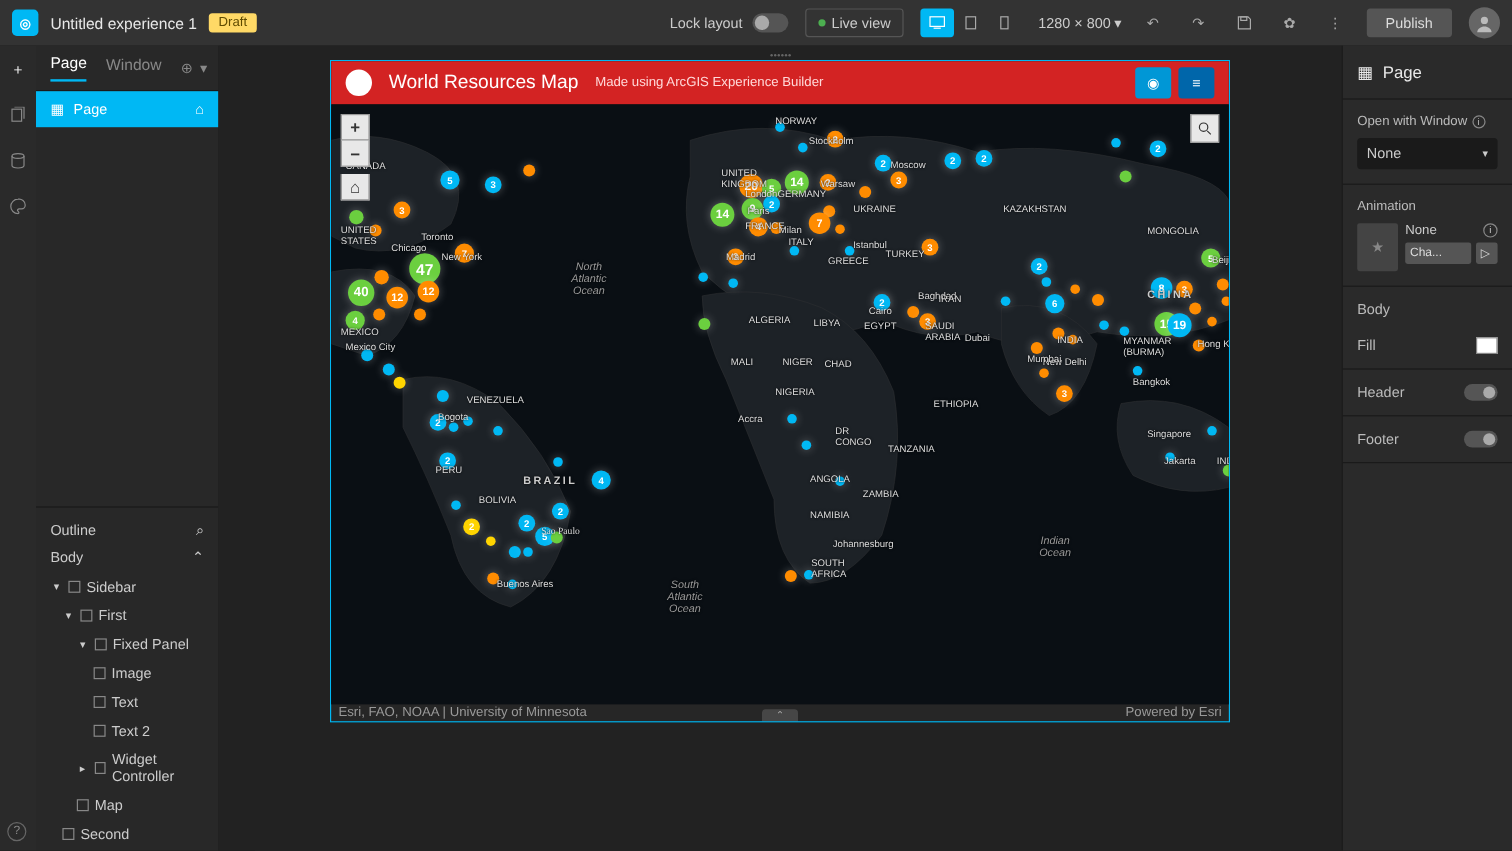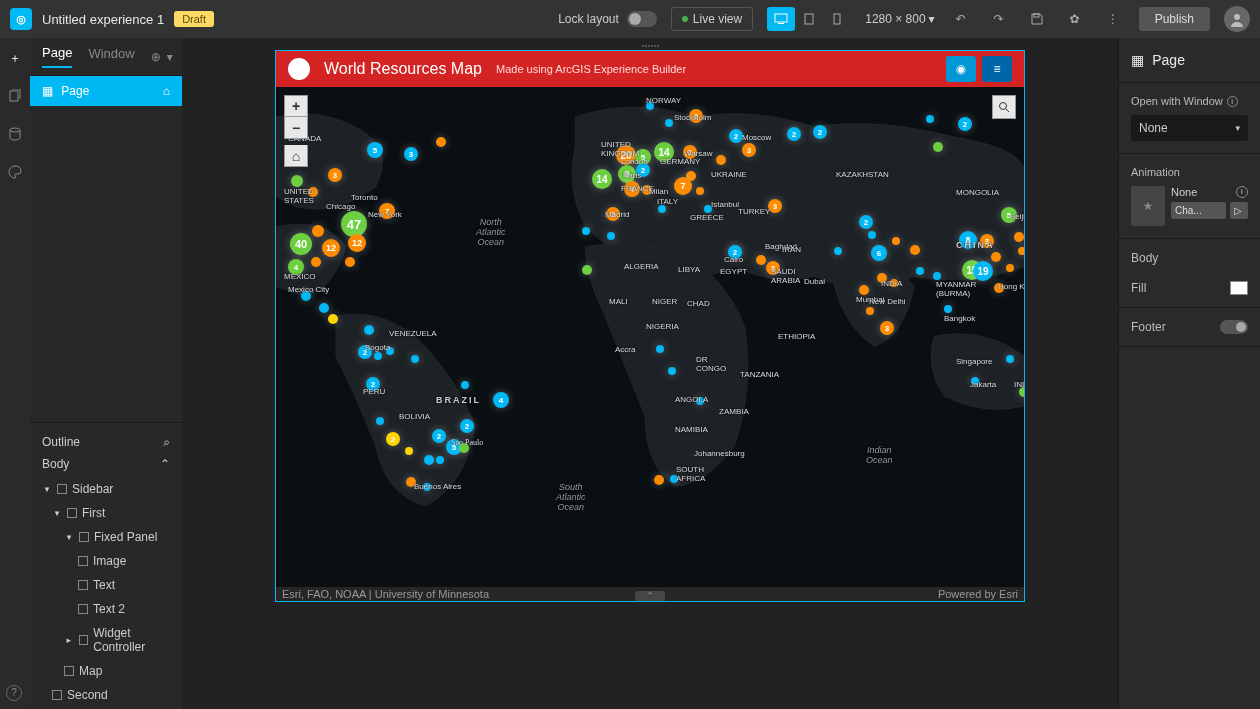--- a/index.html
+++ b/index.html
@@ -377,21 +377,21 @@
             <div class="label" style="left: 12px; top: 47px;">CANADA<br></div>
             <div class="label" style="left: 8px; top: 100px;">UNITED<br>STATES</div>
             <div class="label" style="left: 8px; top: 185px;">MEXICO</div>
             <div class="label" style="left: 12px; top: 198px;">Mexico City</div>
             <div class="label" style="left: 75px; top: 106px;">Toronto</div>
             <div class="label" style="left: 50px; top: 115px;">Chicago</div>
             <div class="label" style="left: 92px; top: 123px;">New York</div>
             <div class="label" style="left: 325px; top: 53px;">UNITED<br>KINGDOM</div>
             <div class="label" style="left: 398px; top: 26px;">Stockholm</div>
             <div class="label" style="left: 345px; top: 70px;">London</div>
-            <div class="label" style="left: 372px; top: 70px; margin-left: 12px;">GERMANY</div>
+            <div class="label" style="left: 372px; top: 70px;">GERMANY</div>
             <div class="label" style="left: 408px; top: 62px;">Warsaw</div>
             <div class="label" style="left: 347px; top: 84px;">Paris</div>
             <div class="label" style="left: 466px; top: 46px;">Moscow</div>
             <div class="label" style="left: 435px; top: 83px;">UKRAINE</div>
             <div class="label" style="left: 345px; top: 97px;">FRANCE</div>
             <div class="label" style="left: 373px; top: 100px;">Milan</div>
             <div class="label" style="left: 381px; top: 110px;">ITALY</div>
             <div class="label" style="left: 329px; top: 123px;">Madrid</div>
             <div class="label" style="left: 435px; top: 113px;">Istanbul</div>
             <div class="label" style="left: 462px; top: 120px;">TURKEY</div>
@@ -495,19 +495,23 @@
       </div>
     </div>
     <div class="rp-row" style="border-bottom:none;padding-bottom:4px">
         <span>Body</span>
       </div>
     <div class="rp-row">
         <span>Fill</span>
         <div class="ctrl fill-sw"></div>
       </div>
     <div class="rp-row">
+        <span>Header</span>
+        <div class="ctrl tog"></div>
+      </div>
+    <div class="rp-row">
         <span>Footer</span>
         <div class="ctrl tog"></div>
       </div>
   </div>
 </div>
 
 <div class="help">?</div>
 
 </body></html>

